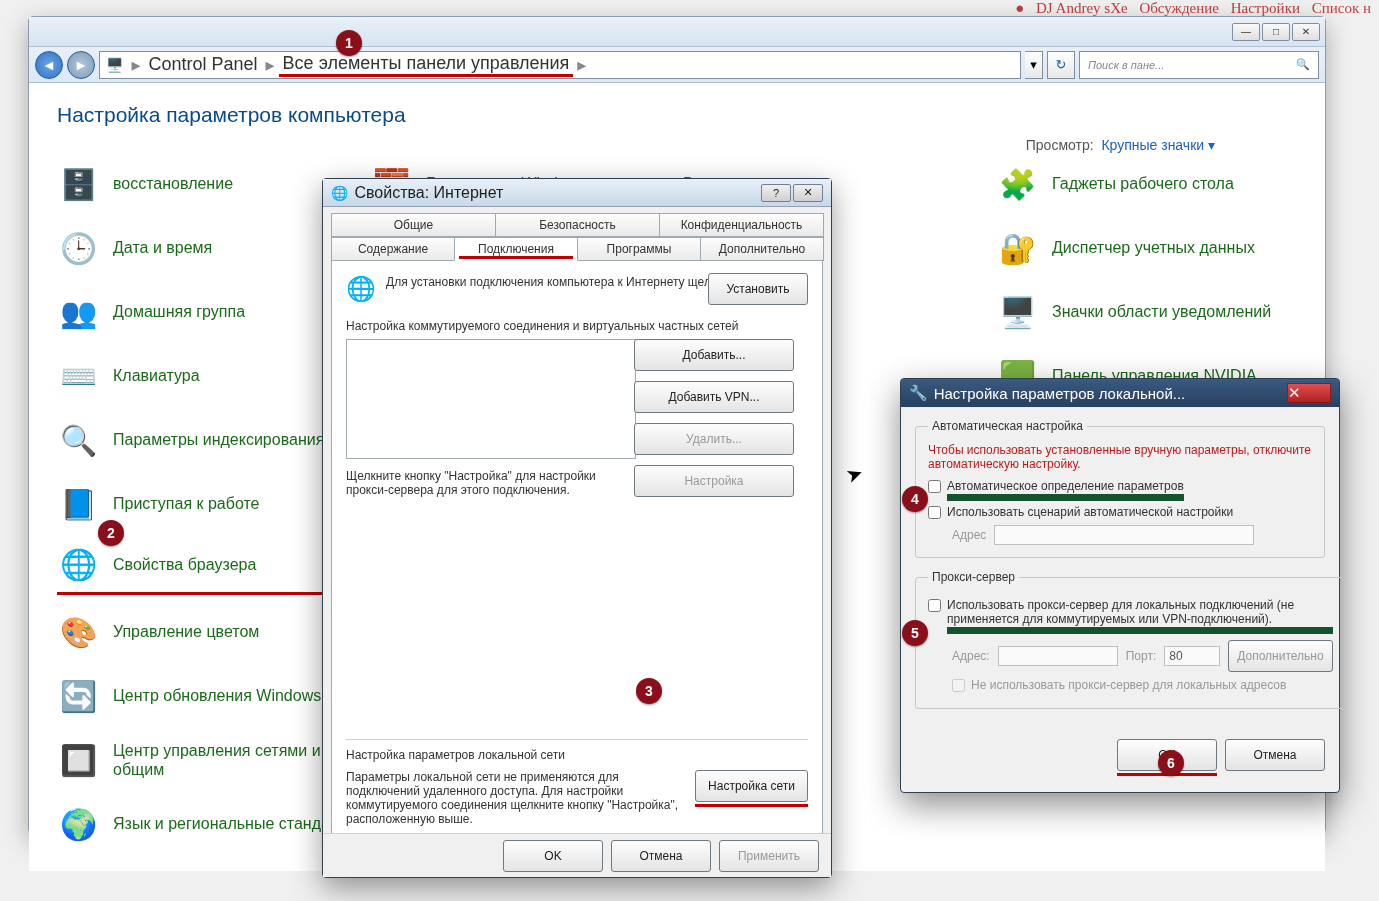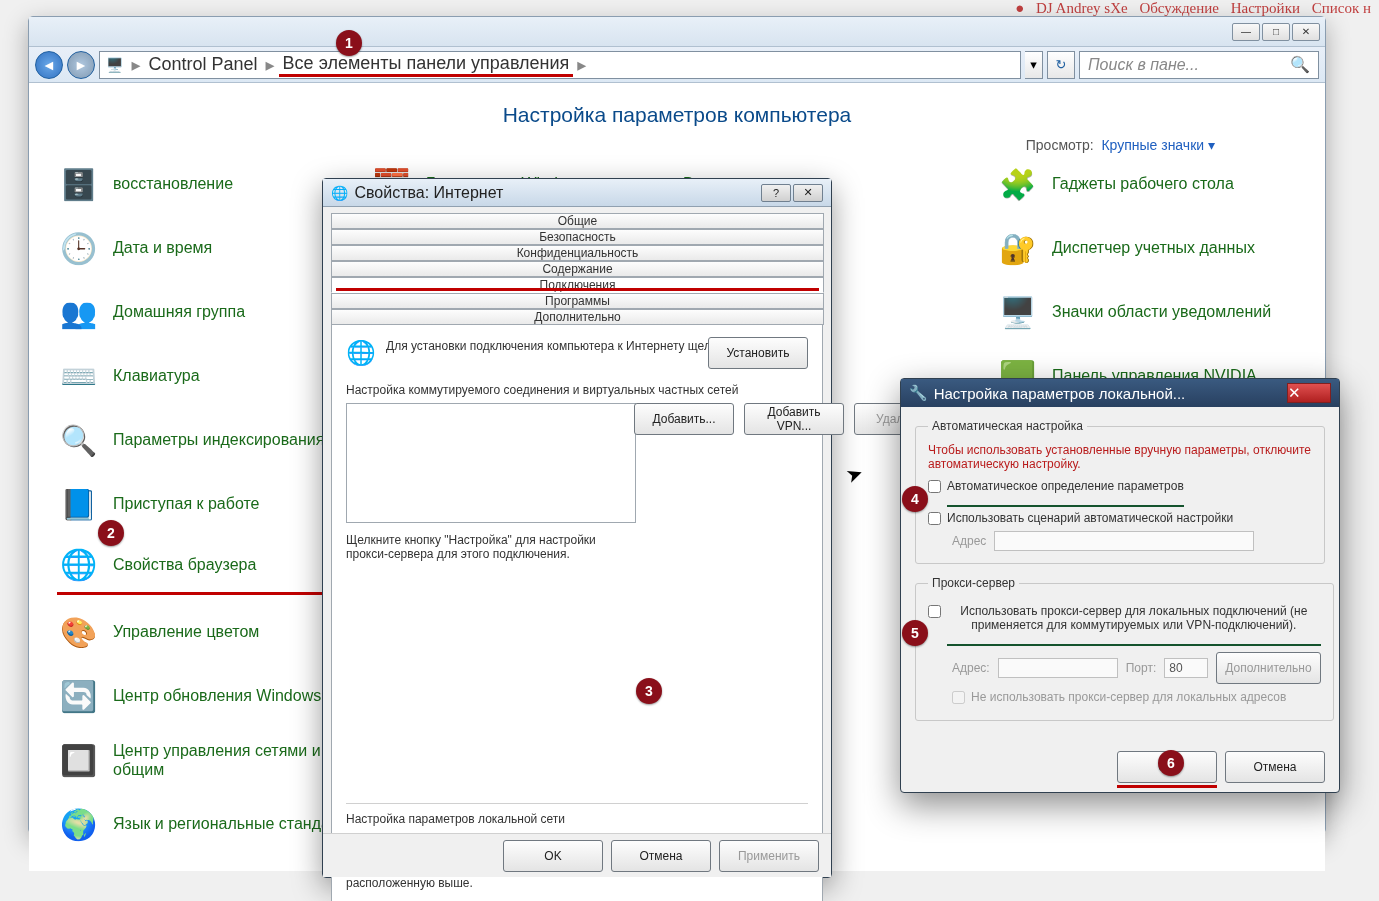--- a/index.html
+++ b/index.html
@@ -89,33 +89,32 @@
 }
 .refresh-btn {
   width: 28px; height: 28px; border: 1px solid #8090a0;
   background: linear-gradient(#fff, #e8e8e8);
   display: inline-flex; align-items: center; justify-content: center;
   color: #2060a0;
 }
 .search-box {
   width: 240px; height: 28px; border: 1px solid #8090a0;
   background: #fff; display: flex; align-items: center; padding: 0 8px;
-  font-style: italic; color: #888; font-size: 16px; gap: 20px;
+  font-style: italic; color: #888; font-size: 11px; gap: 20px;
 }
 .search-box .mag { margin-left: auto; color: #2060a0; font-style: normal; }
 
 .explorer-body {
   padding: 20px 28px;
   background: #fff;
 }
 .page-title {
   font-size: 21px;
   color: #0a4a8a;
   margin-bottom: 4px;
-  text-align: center;
 }
 .view-row {
   position: absolute;
   right: 110px;
   top: 120px;
   font-size: 14px;
   color: #555;
 }
 .view-link { color: #2060c0; }
 
@@ -170,21 +169,21 @@
 .dlg-title .spacer { flex: 1; }
 .dlg-title .tb-btn {
   width: 30px; height: 18px; border: 1px solid #708090;
   background: linear-gradient(#f0f0f0, #d0d0d0); margin-left: 2px;
   display: inline-flex; align-items: center; justify-content: center;
   font-size: 11px; border-radius: 2px;
 }
 .tab-area {
   padding: 6px 8px 0;
 }
-.tab-row { display: flex; flex-direction: column; }
+.tab-row { display: flex; }
 .tab {
   flex: 1;
   height: 24px;
   border: 1px solid #a0a8b0;
   background: linear-gradient(#fdfdfd, #eaeaea);
   display: inline-flex; align-items: center; justify-content: center;
   font-size: 12px;
   margin-right: -1px;
   color: #333;
   position: relative;
@@ -226,21 +225,21 @@
 .dial-list {
   width: 290px; height: 120px;
   border: 1px solid #a0a8b0;
   background: #fff;
 }
 .dial-btns {
   position: absolute;
   right: 14px;
   top: 120px;
   width: 160px;
-  display: flex; flex-direction: row; gap: 10px;
+  display: flex; flex-direction: column; gap: 10px;
 }
 .small-hint { font-size: 12px; color: #333; margin-top: 10px; width: 290px; }
 
 .lan-group {
   position: absolute;
   left: 14px;
   right: 14px;
   bottom: 14px;
 }
 .lan-title { font-size: 12px; color: #333; border-top: 1px solid #d0d0d0; padding-top: 8px; }
@@ -288,21 +287,21 @@
 fieldset {
   border: 1px solid #c8c8c8;
   border-radius: 3px;
   padding: 10px 12px 12px;
   margin-bottom: 12px;
 }
 legend { font-size: 12px; color: #333; padding: 0 4px; }
 .fs-hint { font-size: 12px; color: #b91c1c; margin-bottom: 8px; }
 .chk-row { display: flex; align-items: flex-start; gap: 6px; font-size: 12px; color: #333; margin: 4px 0; }
 .chk-row input { margin-top: 1px; }
-.chk-underline { border-bottom: 2px solid #14532d; padding-bottom: 12px; display: block; text-align: center; }
+.chk-underline { border-bottom: 7px solid #14532d; padding-bottom: 1px; display: block; }
 .addr-row { display: flex; align-items: center; gap: 8px; font-size: 12px; color: #999; margin: 6px 0 0 24px; }
 .addr-row input[type=text] { height: 20px; border: 1px solid #c0c0c0; background: #fafafa; padding: 0 4px; font-size: 12px; }
 .lan-footer { display: flex; justify-content: flex-end; gap: 8px; padding: 6px 14px 12px; }
 .ok-underline { border-bottom: 3px solid #c00000; display: inline-block; padding-bottom: 2px; }
 
 
 .badge {
   position: absolute;
   width: 26px; height: 26px; border-radius: 50%;
   background: #8a0f1a;
@@ -595,21 +594,21 @@
     <fieldset>
       <legend>Прокси-сервер</legend>
       <label class="chk-row">
         <input type="checkbox" style="">
         <span class="chk-underline">Использовать прокси-сервер для локальных подключений (не применяется для коммутируемых или VPN-подключений).</span>
       </label>
       <div class="addr-row">
         <span>Адрес:</span>
         <input type="text" style="width: 120px;" disabled="">
         <span>Порт:</span>
-        <input type="text" style="width: 44px;" disabled="" value="80">
+        <input type="text" style="width: 56px;" disabled="" value="80">
         <button class="win7-btn disabled" style="min-width:0;padding:0 8px">Дополнительно</button>
       </div>
       <label class="chk-row" style="color:#999;margin-left:24px;margin-top:6px">
         <input type="checkbox" disabled="" style="">
         <span>Не использовать прокси-сервер для локальных адресов</span>
       </label>
     </fieldset>
   </div>
   <div class="lan-footer">
     <span class="ok-underline">

